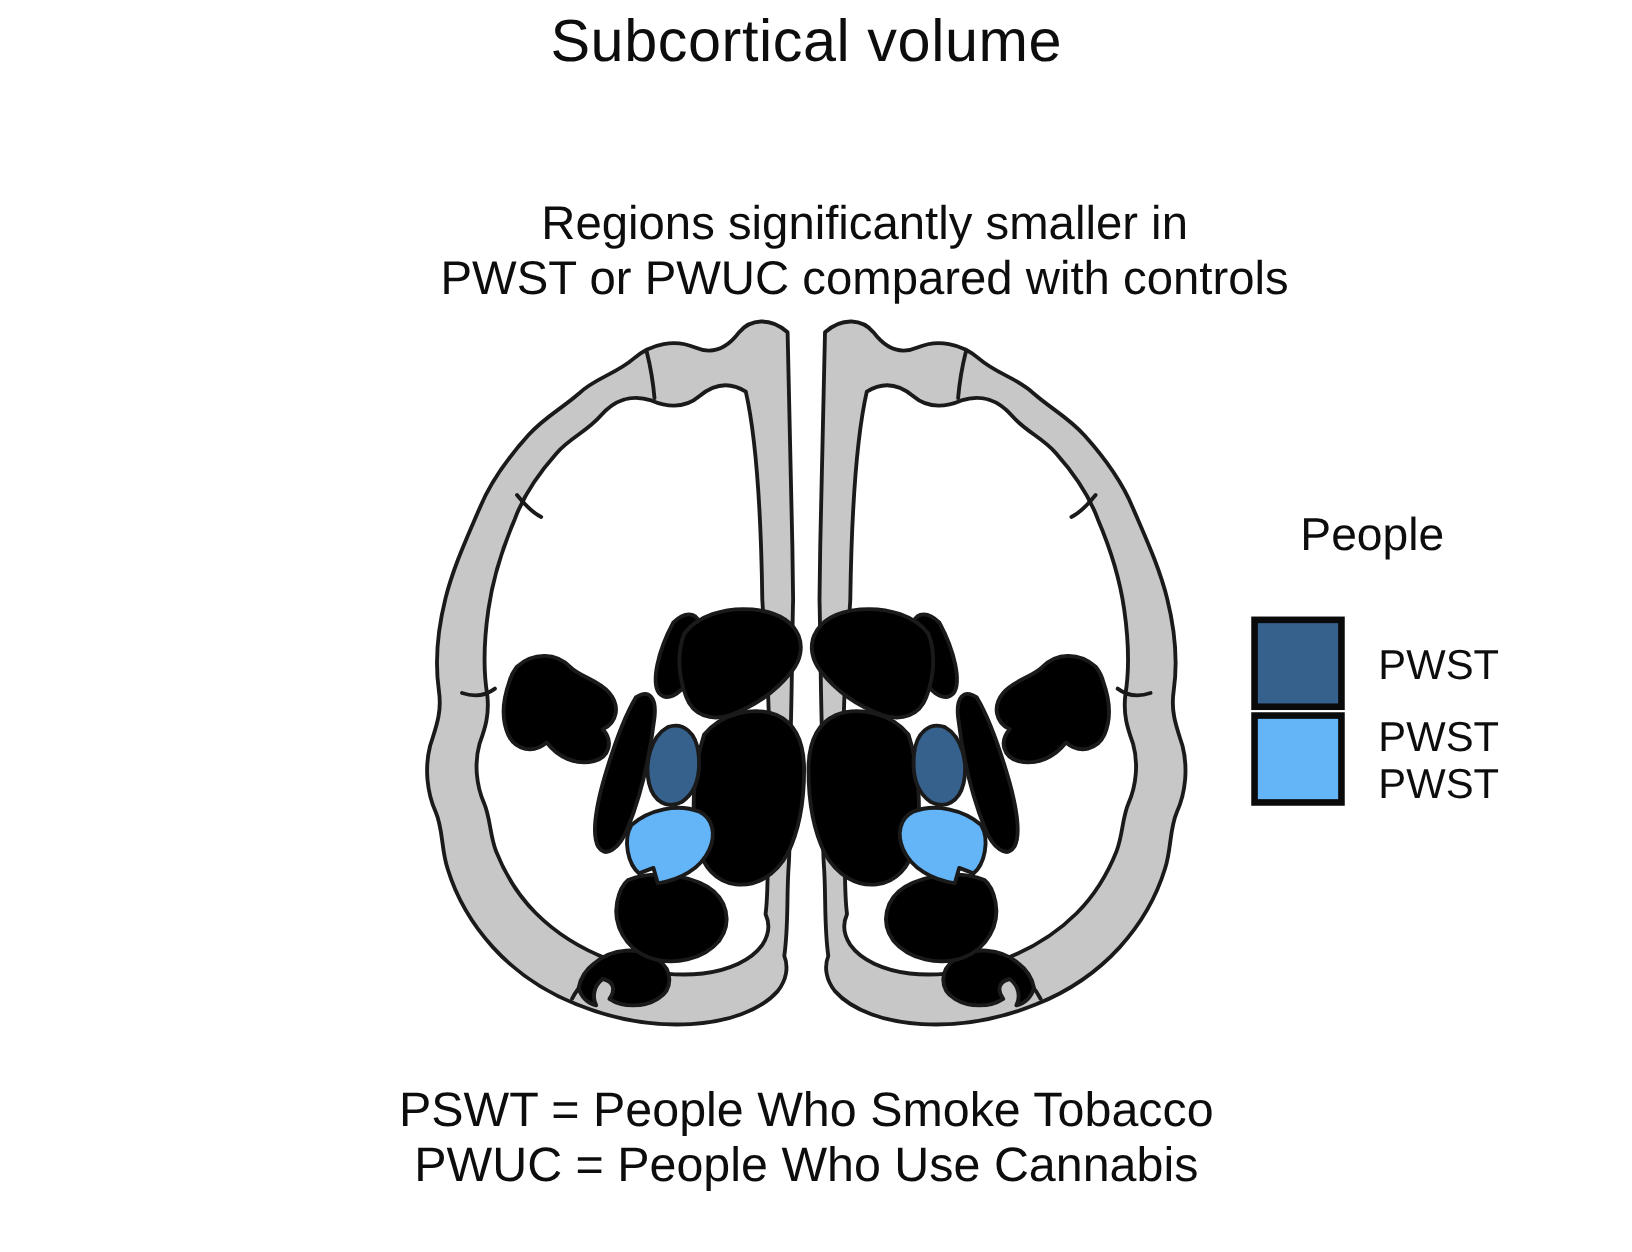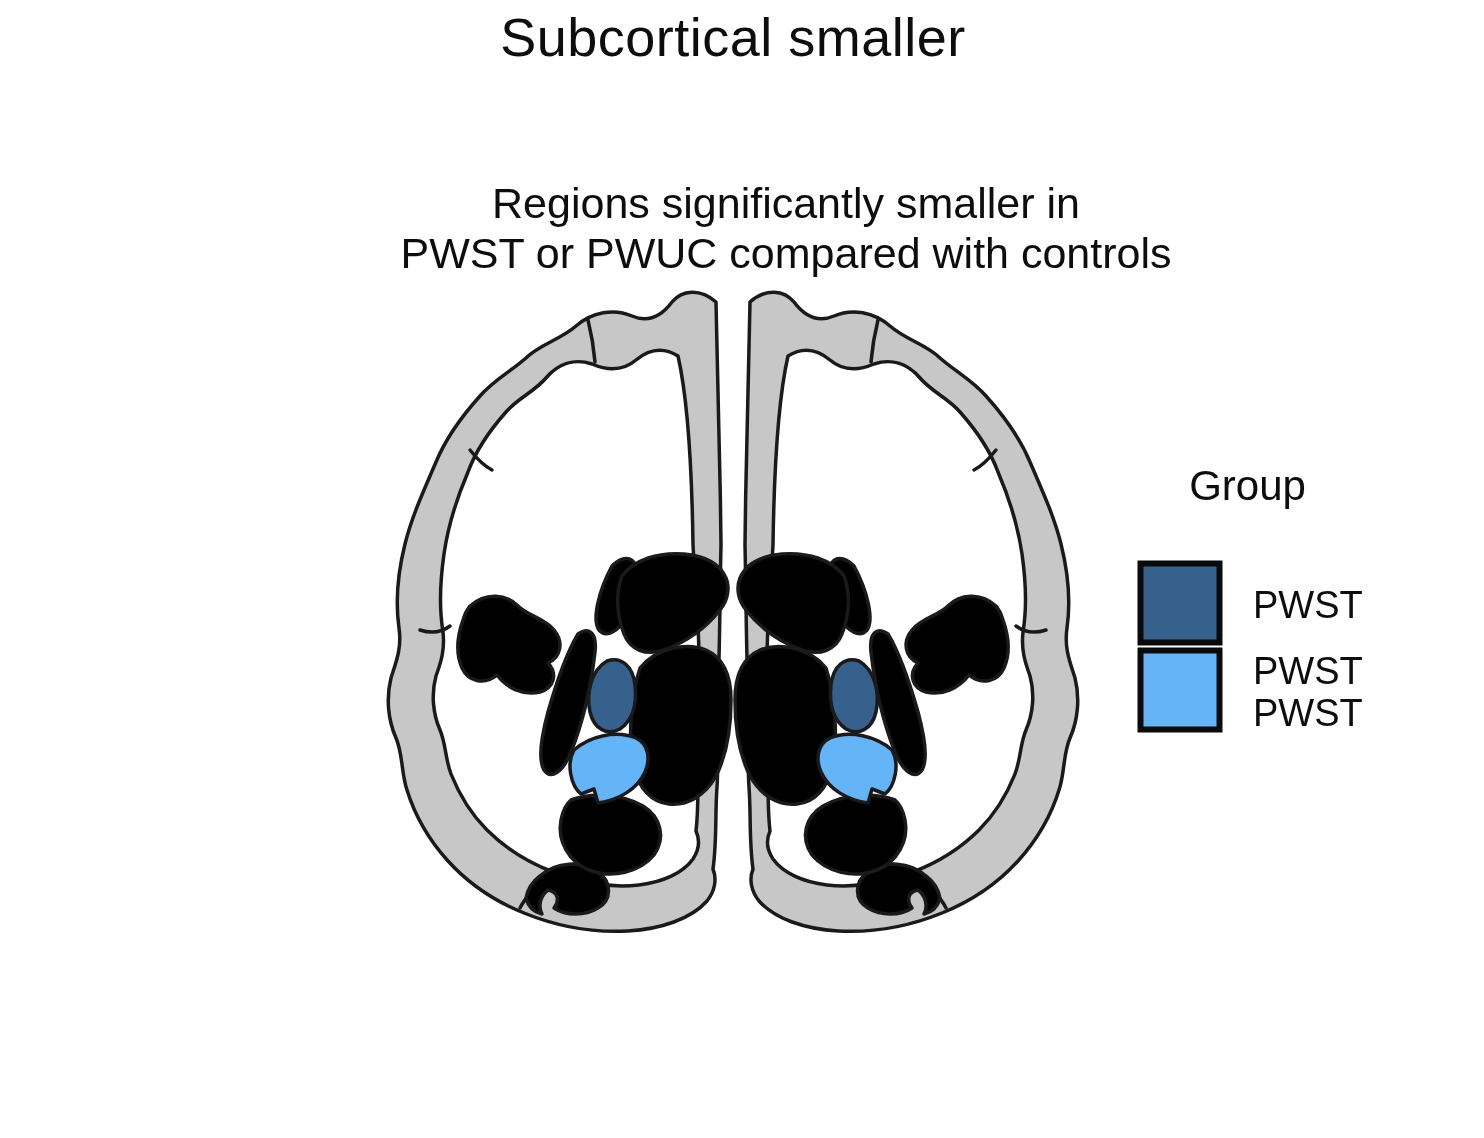--- a/index.html
+++ b/index.html
@@ -30,21 +30,21 @@
   }
   .legend-label-2 span{display:block;}
   .footnote{
     left:0;top:985px;width:1466px;text-align:center;
     font-size:44px;line-height:50px;font-weight:400;
   }
 </style>
 </head>
 <body>
 
-<div class="abs title">Subcortical smaller</div>
+<div class="abs title">Subcortical volume</div>
 
 <div class="abs subtitle">
   <div>Regions significantly smaller in</div>
   <div>PWST or PWUC compared with controls</div>
 </div>
 
 <svg class="abs brain-svg" viewBox="0 0 1484 1138" xmlns="http://www.w3.org/2000/svg">
   <defs>
     <g id="hemi" stroke="#1A1A1A" stroke-width="3.5" stroke-linejoin="round" stroke-linecap="round">
 
@@ -173,28 +173,30 @@
     </g>
   </defs>
   <g>
     <use href="#hemi"></use>
   </g>
   <g transform="translate(1466 0) scale(-1 1)">
     <use href="#hemi"></use>
   </g>
 </svg>
 
-<div class="abs legend-title">Group</div>
+<div class="abs legend-title">People</div>
 
 <svg class="abs legend-swatches" width="94" height="182" viewBox="0 0 94 182" xmlns="http://www.w3.org/2000/svg">
   <rect x="7.5" y="7.5" width="79" height="79" stroke="#0a0a0a" stroke-width="6" fill="#35618C"></rect>
   <rect x="7.5" y="94.5" width="79" height="79" stroke="#0a0a0a" stroke-width="6" fill="#64B4F8"></rect>
 </svg>
 
 <div class="abs legend-label-1">PWST</div>
 
 <div class="abs legend-label-2">
   <span>PWST</span>
   <span>PWST</span>
 </div>
 
 <div class="abs footnote">
+  <div>PSWT = People Who Smoke Tobacco</div>
+  <div>PWUC = People Who Use Cannabis</div>
 </div>
 
 </body></html>

